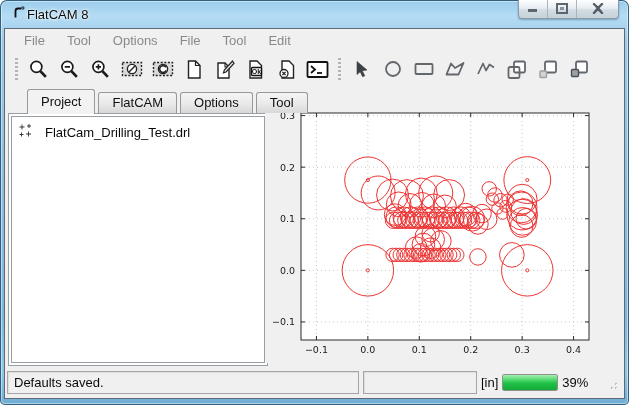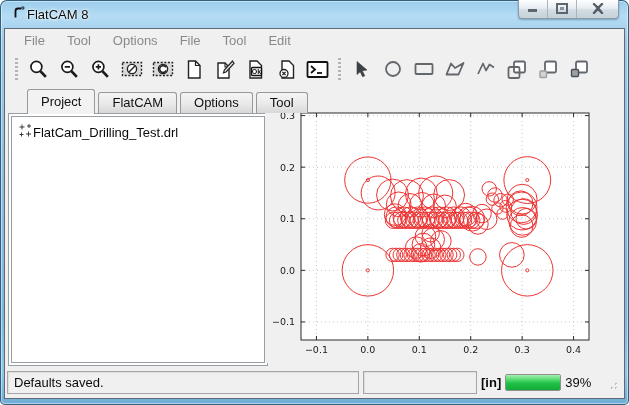--- a/index.html
+++ b/index.html
@@ -34,29 +34,29 @@
   
   .tabbar { position:absolute; left:22px; top:59px; display:flex; align-items:flex-end; height:25px; z-index:3; }
   .tab { height:21px; line-height:20px; padding:0 13px; font-size:13px; color:#101010;
     background:linear-gradient(180deg,#f5f5f5 0%,#e9e9e9 55%,#d8d8d8 100%);
     border:1px solid #989898; border-bottom:none; border-radius:3px 3px 0 0; margin-right:3px; }
   .tab.active { height:25px; line-height:24px; background:#f2f2f2; margin-bottom:-1px; position:relative; z-index:4; }
   
   .tree-outer { position:absolute; left:3px; top:84px; width:260px; height:253px;
     border:1px solid #999ea4; background:#fff; padding:2px; }
   .tree-inner { width:100%; height:100%; border:1px solid #999ea4; background:#ffffff; padding:5px 4px; }
-  .tree-item { display:flex; align-items:center; gap:0; font-size:13px; color:#0a0a0a; padding:1px 2px; }
+  .tree-item { display:flex; align-items:center; gap:12px; font-size:13px; color:#0a0a0a; padding:1px 2px; }
   
   .plot-wrap { position:absolute; left:260px; top:68px; width:355px; height:266px; background:#f0f0f0; }
   
   .statusbar { position:absolute; left:0; right:0; bottom:2px; height:28px; display:flex; align-items:center; padding:2px 4px 2px 2px; gap:4px; }
   .sunken { border:1px solid #a5a5a5; box-shadow:inset 1px 1px 1px rgba(0,0,0,.08); background:#f0f0f0; height:23px; display:flex; align-items:center; padding:0 6px; }
   .status-msg { width:352px; font-size:13px; color:#0a0a0a; }
   .status-aux { width:114px; }
-  .units-label { font-size:13px; font-weight:bold; color:#0a0a0a; white-space:nowrap; }
+  .units-label { font-size:13px; font-weight:normal; color:#0a0a0a; white-space:nowrap; }
   .progress { width:56px; height:17px; border:1px solid #8f8f8f; border-radius:2px; overflow:hidden; background:#e8e8e8; }
   .progress-fill { height:100%; background:linear-gradient(180deg,#a8efb2 0%,#57da72 30%,#1fc247 55%,#14a838 100%); }
   .progress-text { font-size:13px; color:#0a0a0a; }
   .resize-grip { margin-left:auto; margin-right:2px; align-self:flex-end; }
 </style>
 </head>
 <body>
 
 <div class="window">
 

